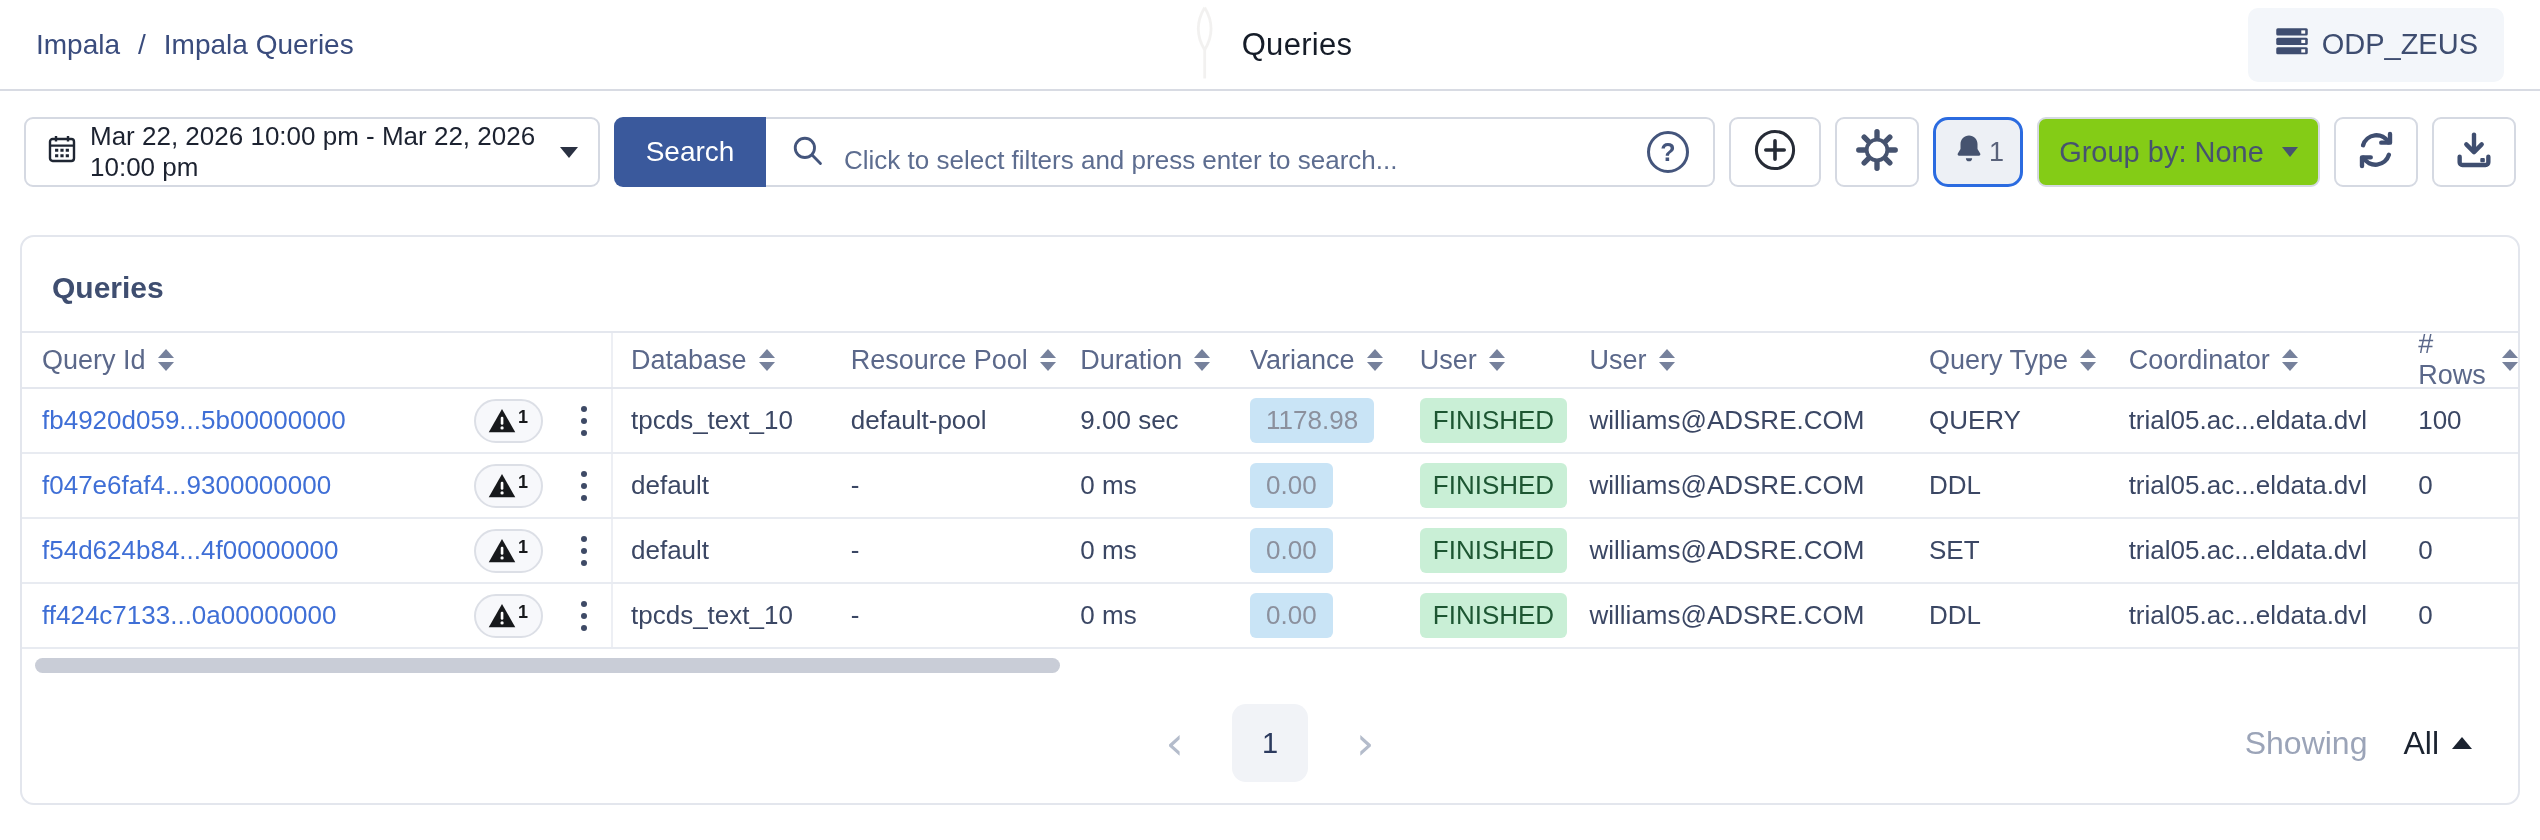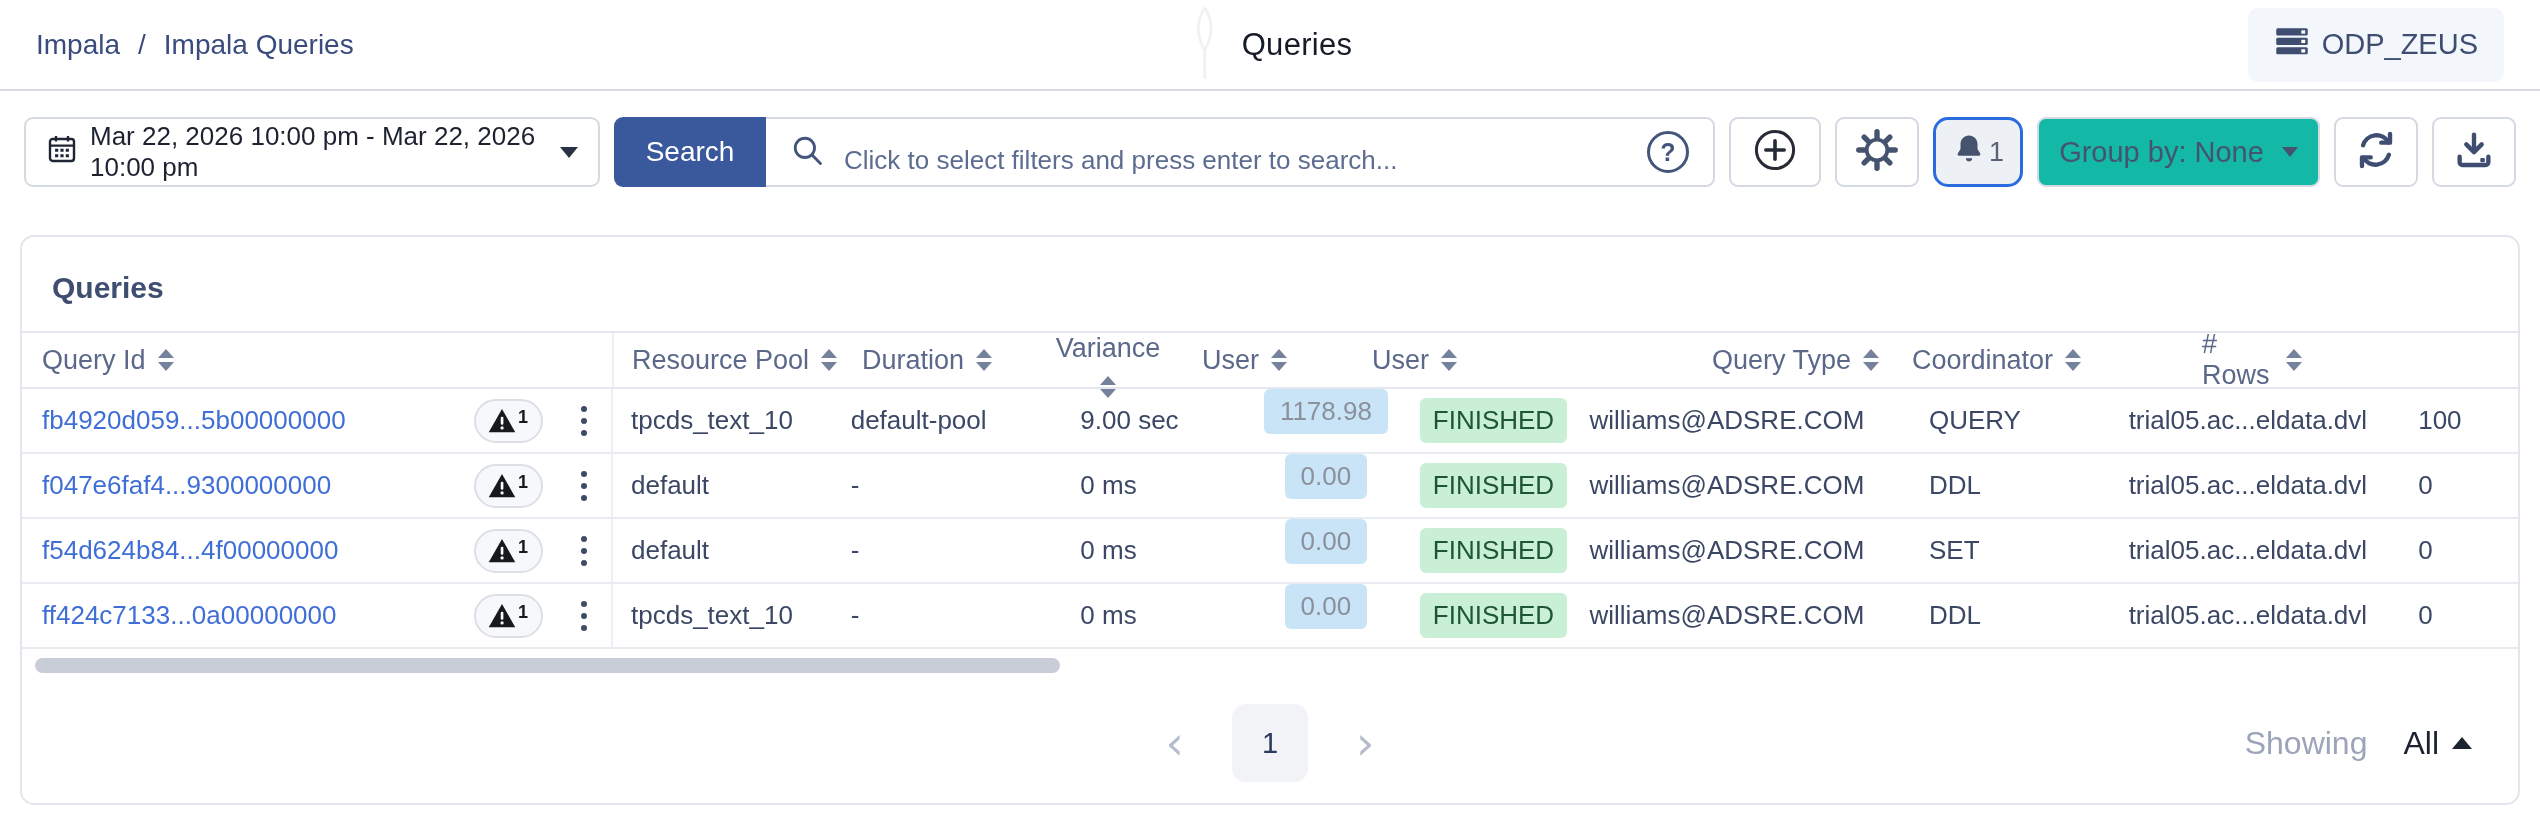--- a/index.html
+++ b/index.html
@@ -26,36 +26,36 @@
   .caret-down { width:0; height:0; border-left:9px solid transparent; border-right:9px solid transparent; border-top:11px solid #2a3142; margin-left:10px; }
   .search-group { flex:1; display:flex; }
   .search-btn { background:#3a599c; color:#fff; font-size:28px; border:none; border-radius:9px 0 0 9px; width:152px; font-family:inherit; cursor:pointer; }
   .filter-box { flex:1; border:2px solid #d5d9e2; border-left:none; border-radius:0 9px 9px 0; display:flex; align-items:center; gap:18px; padding:0 24px; background:#fff; }
   .filter-box input { border:none; outline:none; flex:1; font-size:26px; color:#33415e; font-family:inherit; background:transparent;margin-top:17px; }
   .filter-box input::placeholder { color:#5d6d90; opacity:1; }
   .help-badge { width:42px; height:42px; border:3px solid #44557c; border-radius:50%; color:#44557c; font-size:25px; font-weight:600; display:flex; align-items:center; justify-content:center; cursor:pointer; flex:none; }
   .icon-btn { width:92px; border:2px solid #d5d9e2; border-radius:9px; background:#fff; display:flex; align-items:center; justify-content:center; cursor:pointer; flex:none; }
   .icon-btn.slim { width:84px; }
   .bell-btn { width:90px; border:3px solid #2b6be0; border-radius:15px; background:#edf0f5; display:flex; align-items:center; justify-content:center; gap:3px; font-size:27px; color:#59627a; cursor:pointer; flex:none; }
-  .group-btn { width:283px; border:2px solid #d5d9e2; border-radius:9px; background:#14b8a6; display:flex; align-items:center; justify-content:center; gap:16px; font-size:29px; color:#46536f; cursor:pointer; flex:none; }
+  .group-btn { width:283px; border:2px solid #d5d9e2; border-radius:9px; background:#84cc16; display:flex; align-items:center; justify-content:center; gap:16px; font-size:29px; color:#46536f; cursor:pointer; flex:none; }
   .group-btn .caret-down { border-top-color:#46536f; border-left-width:8px; border-right-width:8px; border-top-width:10px; margin-left:2px; }
 
   
   .card { margin:48px 20px 0; height:570px; border:2px solid #e3e6ed; border-radius:14px; overflow:hidden; background:#fff; }
   .card-title { padding:34px 30px 26px; font-size:30px; font-weight:700; color:#3f4e70; }
 
   .thead { display:flex; align-items:center; height:58px; border-top:2px solid #e4e7ee; border-bottom:2px solid #e4e7ee; color:#5b688a; font-size:27px; }
   .th { display:flex; align-items:center; gap:12px; padding-left:18px; height:100%; cursor:pointer; }
   .sort { display:flex; flex-direction:column; gap:4px; }
   .sort i { display:block; width:0; height:0; border-left:8px solid transparent; border-right:8px solid transparent; }
   .sort .up { border-bottom:9px solid #76819c; }
   .sort .down { border-top:9px solid #76819c; }
 
   .c0{width:592px; padding-left:20px; border-right:2px solid #edeff4;}
-  .c1{width:220px;} .c2{width:230px;} .c3{width:170px;} .c4{width:170px;flex-direction:column;}
+  .c1{width:220px;} .c2{width:230px;} .c3{width:170px;} .c4{width:170px;}
   .c5{width:170px;} .c6{width:340px;} .c7{width:200px;} .c8{width:290px;} .c9{width:118px;}
 
   .trow { display:flex; align-items:center; height:65px; border-bottom:2px solid #e8ebf1; font-size:26px; color:#3b4764; }
   .td { padding-left:18px; height:100%; display:flex; align-items:center; }
   .td.c0 { padding-left:20px; }
   .qid-link { width:432px; color:#3f6fd6; cursor:pointer; white-space:nowrap; overflow:hidden; }
   .warn-pill { display:flex; align-items:flex-start; border:2px solid #dcdfe6; background:#f7f8fb; border-radius:999px; padding:5px 13px 5px 11px; cursor:pointer; }
   .warn-sup { font-size:18px; font-weight:600; color:#17191c; margin-top:1px; margin-left:1px; }
   .kebab { display:flex; flex-direction:column; gap:6px; margin-left:30px; padding:8px; cursor:pointer; }
   .kebab i { width:6px; height:6px; border-radius:50%; background:#3e4a66; }
@@ -194,20 +194,27 @@
   <div class="card-title">Queries</div>
 
   <div class="thead">
     <div class="th c0">
         <span>Query Id</span>
         <span class="sort">
           <i class="up"></i>
           <i class="down"></i>
         </span>
       </div>
+    <div class="th c1">
+        <span>Database</span>
+        <span class="sort">
+          <i class="up"></i>
+          <i class="down"></i>
+        </span>
+      </div>
     <div class="th c2">
         <span>Resource Pool</span>
         <span class="sort">
           <i class="up"></i>
           <i class="down"></i>
         </span>
       </div>
     <div class="th c3">
         <span>Duration</span>
         <span class="sort">

